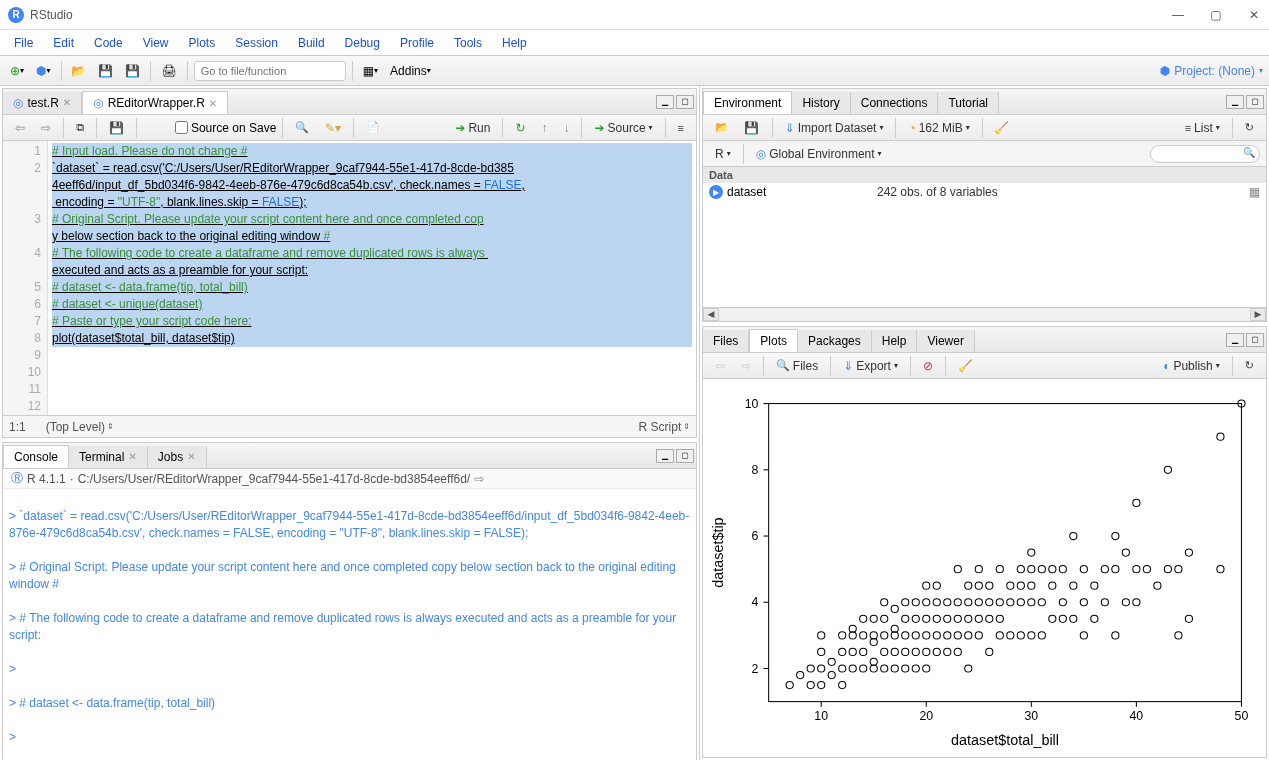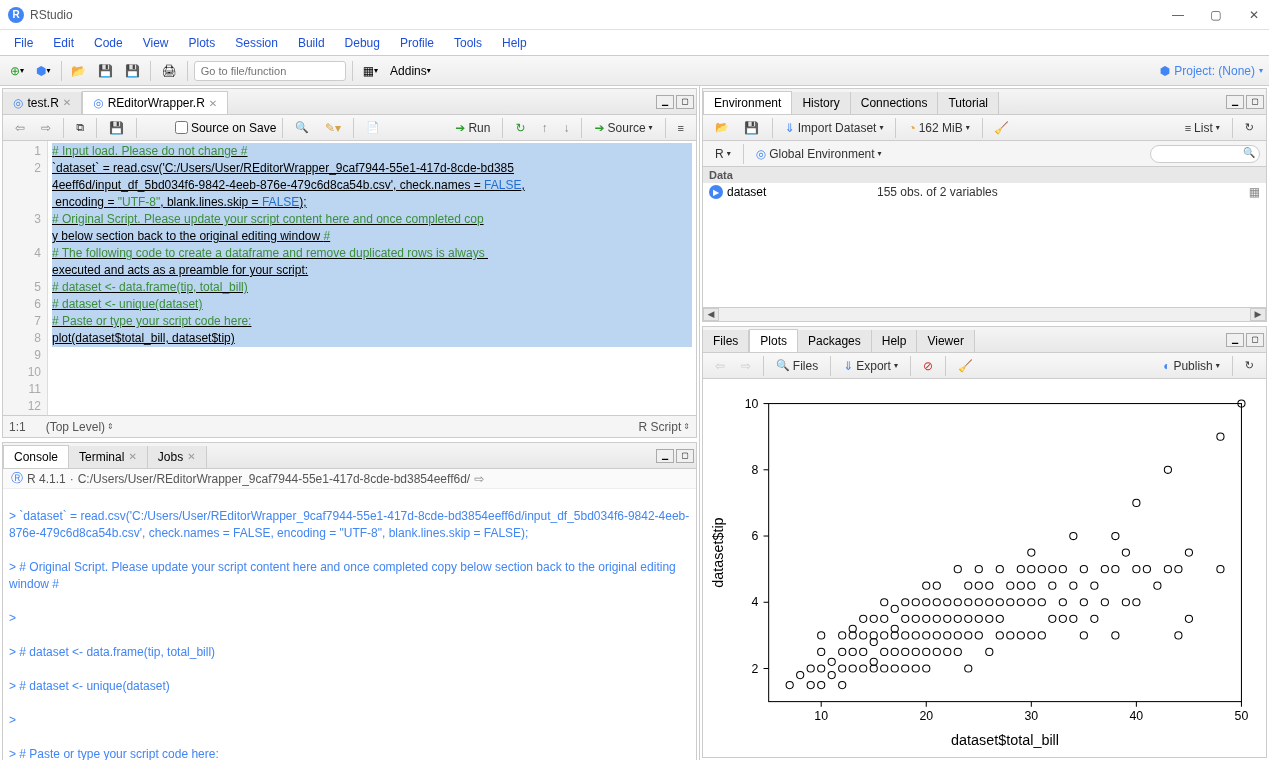--- a/index.html
+++ b/index.html
@@ -264,23 +264,23 @@
       <div class="console-path">
         <span class="ic" style="color:#4285f4">Ⓡ</span>
         <span>R 4.1.1</span>
         <span>·</span>
         <span>C:/Users/User/REditorWrapper_9caf7944-55e1-417d-8cde-bd3854eeff6d/</span>
         <span style="cursor:pointer;color:#888">⇨</span>
       </div>
       <div class="console-body" id="console-body">
           <div class="c-blue"><span class="prompt">&gt;</span> `dataset` = read.csv('C:/Users/User/REditorWrapper_9caf7944-55e1-417d-8cde-bd3854eeff6d/input_df_5bd034f6-9842-4eeb-876e-479c6d8ca54b.csv', check.names = FALSE, encoding = "UTF-8", blank.lines.skip = FALSE);</div>
           <div class="c-blue"><span class="prompt">&gt;</span> # Original Script. Please update your script content here and once completed copy below section back to the original editing window #</div>
+          <div class="c-blue"><span class="prompt">&gt;</span> # The following code to create a dataframe and remove duplicated rows is always executed and acts as a preamble for your script:</div>
           <div class="c-blue"><span class="prompt">&gt;</span> </div>
           <div class="c-blue"><span class="prompt">&gt;</span> # dataset &lt;- data.frame(tip, total_bill)</div>
-          <div class="c-blue"><span class="prompt">&gt;</span> # dataset &lt;- unique(dataset)</div>
           <div class="c-blue"><span class="prompt">&gt;</span> </div>
           <div class="c-blue"><span class="prompt">&gt;</span> # Paste or type your script code here:</div>
           <div class="c-blue"><span class="prompt">&gt;</span> </div>
           <div class="c-blue"><span class="prompt">&gt;</span> </div>
         </div>
     </div>
   </div>
 
   <div class="right-col">
 
@@ -336,21 +336,21 @@
         <div style="position:relative">
           <input class="search-env" style="">
           <span style="position:absolute;right:4px;top:2px;color:#aaa;font-size:10px;">🔍</span>
         </div>
       </div>
       <div class="env-body">
         <div class="env-header-row">Data</div>
         <div class="env-row">
           <div class="play">▶</div>
           <div class="name">dataset</div>
-          <div class="val">155 obs. of 2 variables</div>
+          <div class="val">242 obs. of 8 variables</div>
           <div class="grid-ic">▦</div>
         </div>
       </div>
       <div class="env-scroll">
         <div class="arrow">◀</div>
         <div class="track"></div>
         <div class="arrow">▶</div>
       </div>
     </div>
 

